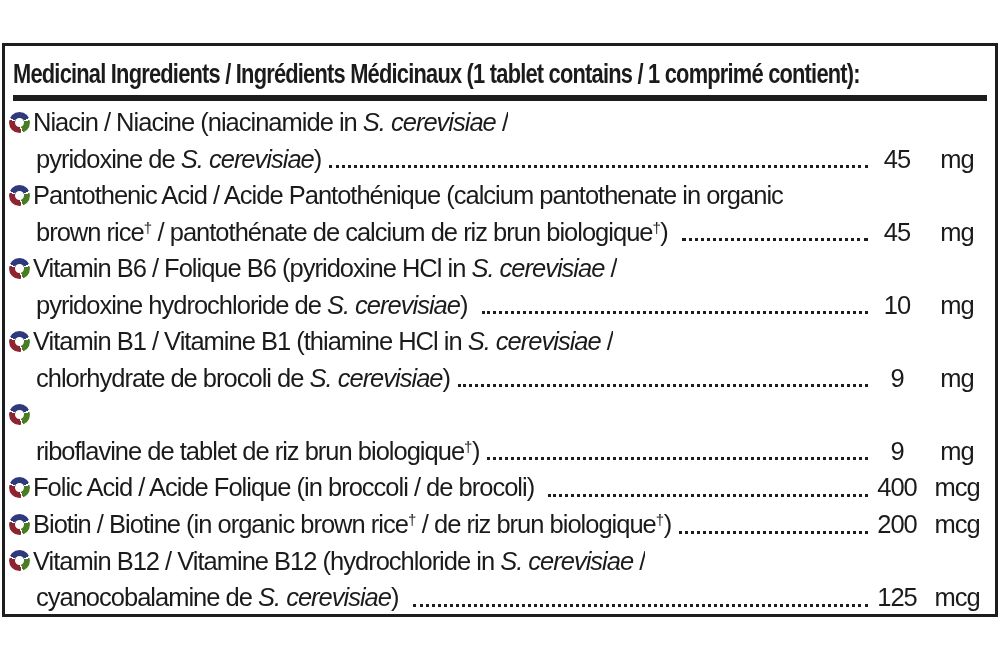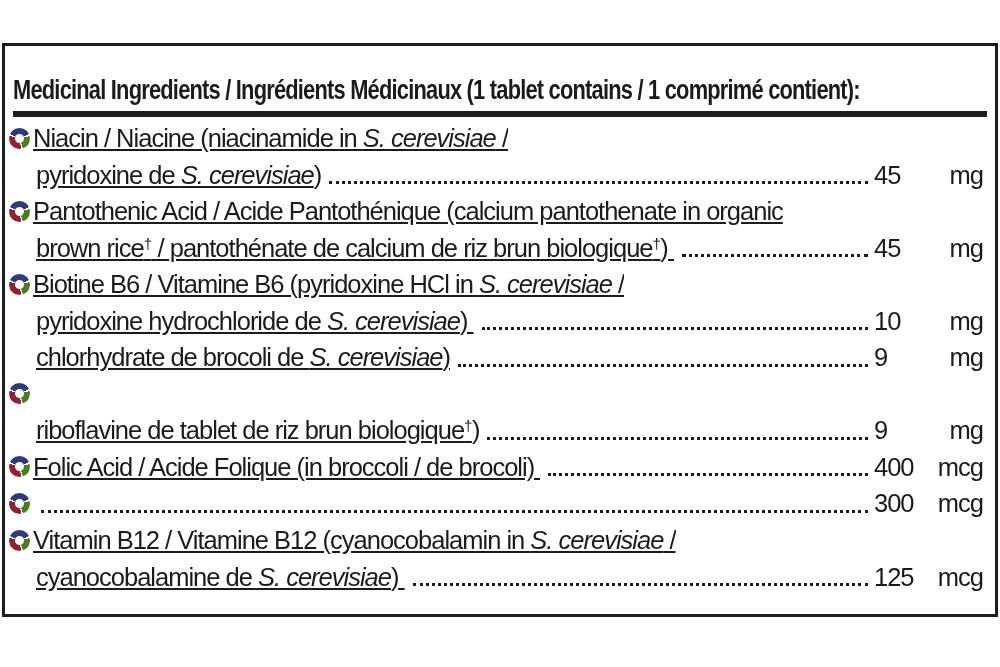--- a/index.html
+++ b/index.html
@@ -1,32 +1,32 @@
 <!DOCTYPE html>
 <html style="--blue: #2e3a7c; --green: #4a7d23; --red: #8e2332;"><head>
 <meta charset="utf-8">
 <style>
   html,body{margin:0;padding:0;background:#ffffff;}
   .page{position:relative;width:1000px;height:667px;background:#ffffff;overflow:hidden;
         font-family:"Liberation Sans","DejaVu Sans",sans-serif;color:#1b1b1b;}
   .panel{position:absolute;left:2px;top:43px;width:996px;height:574px;box-sizing:border-box;
          border:3px solid #1d1d1d;background:#ffffff;overflow:hidden;}
-  .panel-header{padding:27px 8px 0 8px;height:34px;line-height:34px;font-weight:bold;font-size:28px;
+  .panel-header{padding:11px 8px 0 8px;height:34px;line-height:34px;font-weight:bold;font-size:28px;
                 letter-spacing:-1px;white-space:nowrap;}
   .cond{display:inline-block;transform:scaleX(0.78);transform-origin:left bottom;white-space:pre;}
   .rule{height:6px;background:#1d1d1d;margin:4px 8px 0 8px;}
   .list{margin-top:3px;padding:0 12px 0 4px;font-size:25.5px;letter-spacing:-1px;}
   .line{display:flex;align-items:flex-end;height:36.55px;line-height:36.55px;white-space:nowrap;}
   .line.cont{padding-left:27px;}
-  .text{white-space:pre;flex:0 1 auto;overflow:hidden;text-decoration:underline;}
+  .text{white-space:pre;flex:0 1 auto;overflow:hidden;}
   .it{font-style:italic;}
   .sup{font-size:15px;vertical-align:8px;letter-spacing:-0.5px;}
   .leader{flex:1 1 12px;min-width:4px;border-bottom:3px dotted #1d1d1d;margin:0 6px 9px 8px;}
-  .amt{flex:0 0 46px;text-align:left;}
-  .unit{flex:0 0 52px;margin-left:11px;text-align:right;}
+  .amt{flex:0 0 46px;text-align:center;}
+  .unit{flex:0 0 52px;margin-left:11px;text-align:center;}
   .bullet{flex:0 0 21px;width:21px;height:21px;border-radius:50%;margin:0 3px 8px 0;align-self:flex-end;
           position:relative;
           background:conic-gradient(from 295deg,
             var(--blue,#2e3a7c) 0deg 130deg, #ffffff 130deg 141deg,
             var(--green,#4a7d23) 141deg 225deg, #ffffff 225deg 236deg,
             var(--red,#8e2332) 236deg 350deg, #ffffff 350deg 360deg);}
   .bullet::after{content:"";position:absolute;inset:6px;background:#ffffff;border-radius:50%;}
 </style>
 </head>
 <body>
@@ -62,31 +62,35 @@
           <span class="text"><span>brown rice</span><span class="sup">†</span><span> / pantothénate de calcium de riz brun biologique</span><span class="sup">†</span><span>) </span></span>
           <span class="leader"></span>
           <span class="amt">45</span>
           <span class="unit">mg</span>
         </div>
       </div>
 
       <div>
         <div class="line">
           <span class="bullet"></span>
-          <span class="text"><span>Biotine B6 / Vitamine B6 (pyridoxine HCl in </span><span class="it">S. cerevisiae</span><span> /</span></span>
+          <span class="text"><span>Vitamin B6 / Folique B6 (pyridoxine HCl in </span><span class="it">S. cerevisiae</span><span> /</span></span>
         </div>
         <div class="line cont">
           <span class="text"><span>pyridoxine hydrochloride de </span><span class="it">S. cerevisiae</span><span>) </span></span>
           <span class="leader"></span>
           <span class="amt">10</span>
           <span class="unit">mg</span>
         </div>
       </div>
 
       <div>
+        <div class="line">
+          <span class="bullet"></span>
+          <span class="text"><span>Vitamin B1 / Vitamine B1 (thiamine HCl in </span><span class="it">S. cerevisiae</span><span> /</span></span>
+        </div>
         <div class="line cont">
           <span class="text"><span>chlorhydrate de brocoli de </span><span class="it">S. cerevisiae</span><span>)</span></span>
           <span class="leader"></span>
           <span class="amt">9</span>
           <span class="unit">mg</span>
         </div>
       </div>
 
       <div>
         <div class="line">
@@ -106,30 +110,31 @@
           <span class="text"><span>Folic Acid / Acide Folique (in broccoli / de brocoli) </span></span>
           <span class="leader"></span>
           <span class="amt">400</span>
           <span class="unit">mcg</span>
         </div>
       </div>
 
       <div>
         <div class="line">
           <span class="bullet"></span>
+          <span class="text"><span>Biotin / Biotine (in organic brown rice</span><span class="sup">†</span><span> / de riz brun biologique</span><span class="sup">†</span><span>)</span></span>
           <span class="leader"></span>
-          <span class="amt">300</span>
+          <span class="amt">200</span>
           <span class="unit">mcg</span>
         </div>
       </div>
 
       <div>
         <div class="line">
           <span class="bullet"></span>
-          <span class="text"><span>Vitamin B12 / Vitamine B12 (cyanocobalamin in </span><span class="it">S. cerevisiae</span><span> /</span></span>
+          <span class="text"><span>Vitamin B12 / Vitamine B12 (hydrochloride in </span><span class="it">S. cerevisiae</span><span> /</span></span>
         </div>
         <div class="line cont">
           <span class="text"><span>cyanocobalamine de </span><span class="it">S. cerevisiae</span><span>) </span></span>
           <span class="leader"></span>
           <span class="amt">125</span>
           <span class="unit">mcg</span>
         </div>
       </div>
 
     </div>

